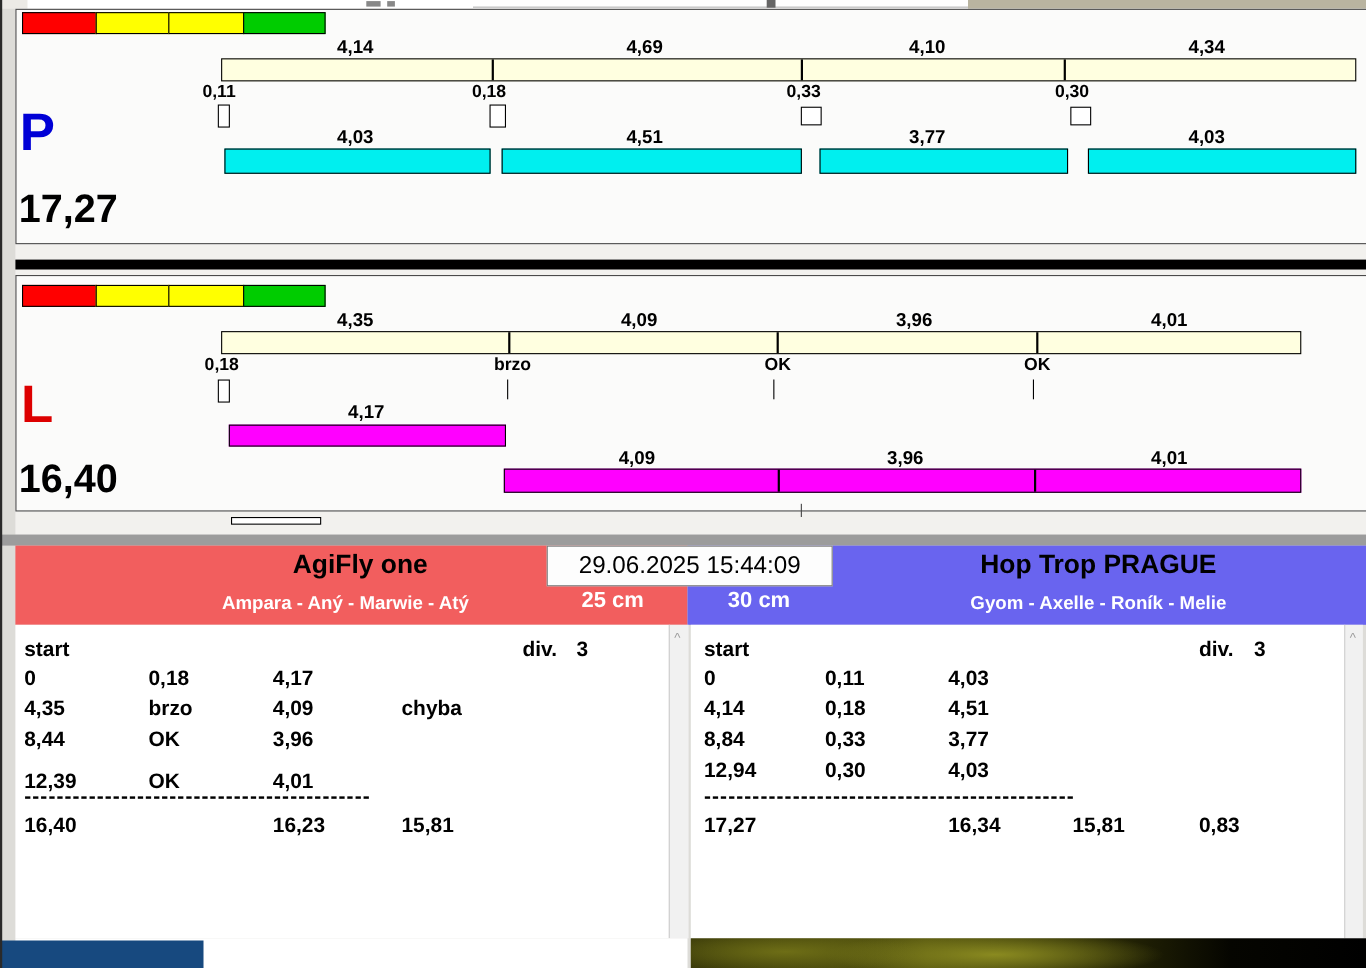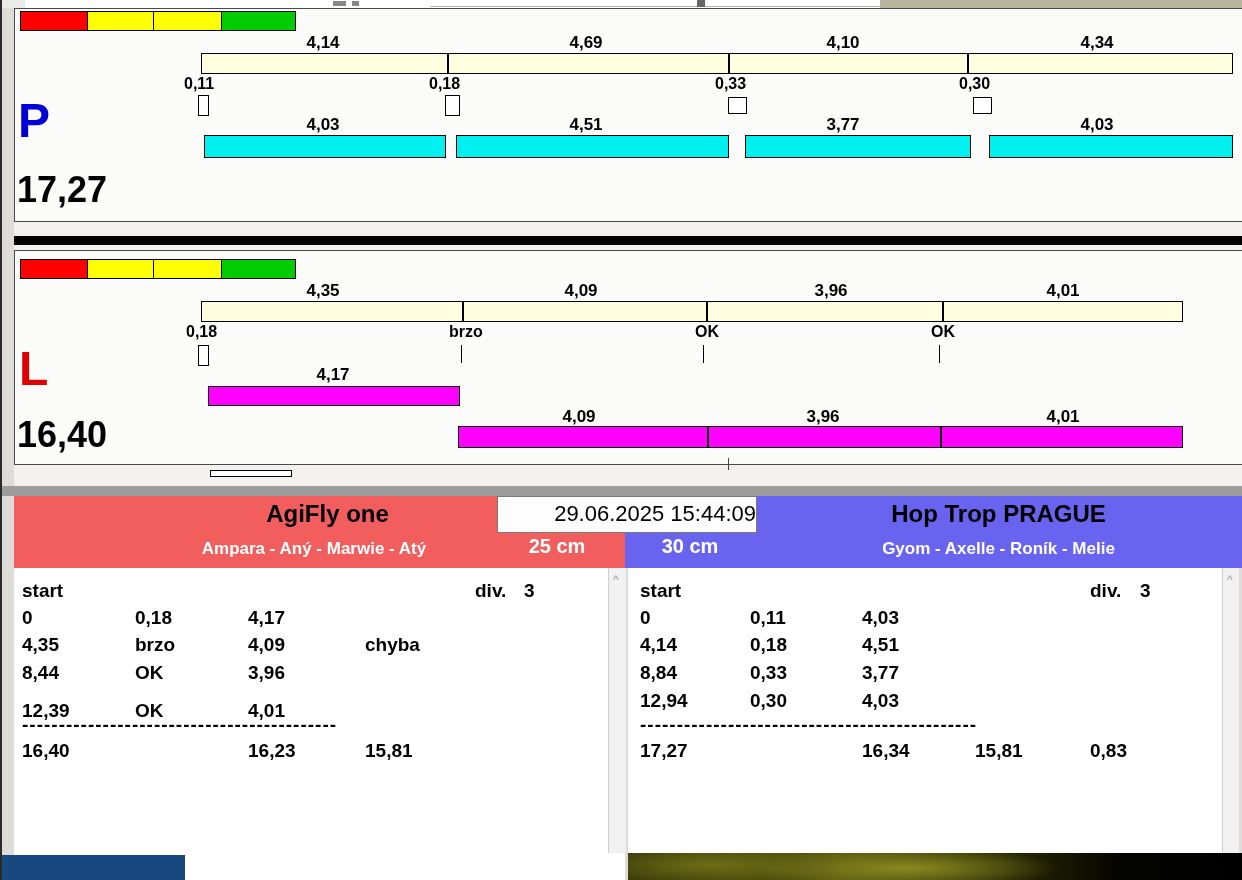--- a/index.html
+++ b/index.html
@@ -24,21 +24,21 @@
   .lane-letter{position:absolute;font-size:48px;font-weight:700;line-height:1;}
   .letter-p{color:#0000D6;}
   .letter-l{color:#DD0000;}
   .lane-total{position:absolute;font-size:36px;font-weight:700;line-height:1;color:#000;}
   .thickrule{position:absolute;left:14px;width:1228px;top:236px;height:9px;background:#000;}
   .grayband{position:absolute;left:0;top:486px;width:1242px;height:10px;background:#9c9c9c;}
   .team-header{position:absolute;top:496px;height:72px;}
   .t-title{position:absolute;top:4px;font-size:24px;font-weight:700;color:#000;text-align:center;white-space:nowrap;}
   .t-dogs{position:absolute;top:43px;font-size:17px;font-weight:700;color:#fff;text-align:center;white-space:nowrap;}
   .t-height{position:absolute;top:39px;font-size:20px;font-weight:700;color:#fff;text-align:center;white-space:nowrap;}
-  .timestamp{position:absolute;left:497px;top:496px;width:258px;height:35px;background:#fdfdfd;border:1px solid #7a7a7a;font-size:22px;line-height:33px;text-align:right;color:#000;z-index:5;}
+  .timestamp{position:absolute;left:497px;top:496px;width:258px;height:35px;background:#fdfdfd;border:1px solid #7a7a7a;font-size:22px;line-height:33px;text-align:center;color:#000;z-index:5;}
   .dtable{position:absolute;top:568px;width:594px;height:285px;background:#fff;}
   .trow{position:absolute;left:0;width:100%;height:26px;}
   .tcell{position:absolute;font-size:19px;font-weight:700;color:#000;white-space:nowrap;line-height:1.2;text-align:right;}
   .dash{letter-spacing:1px;}
   .scrollstrip{position:absolute;top:568px;width:17px;height:285px;background:#f1f1f1;border-left:1px solid #cfcfcf;}
   .scroll-arrow{position:absolute;top:5px;left:4px;font-size:12px;color:#9a9a9a;font-weight:400;}
   .leftedge{left:0;top:0;width:2px;height:880px;background:#2a2a2a;}
 </style>
 </head>
 <body>

